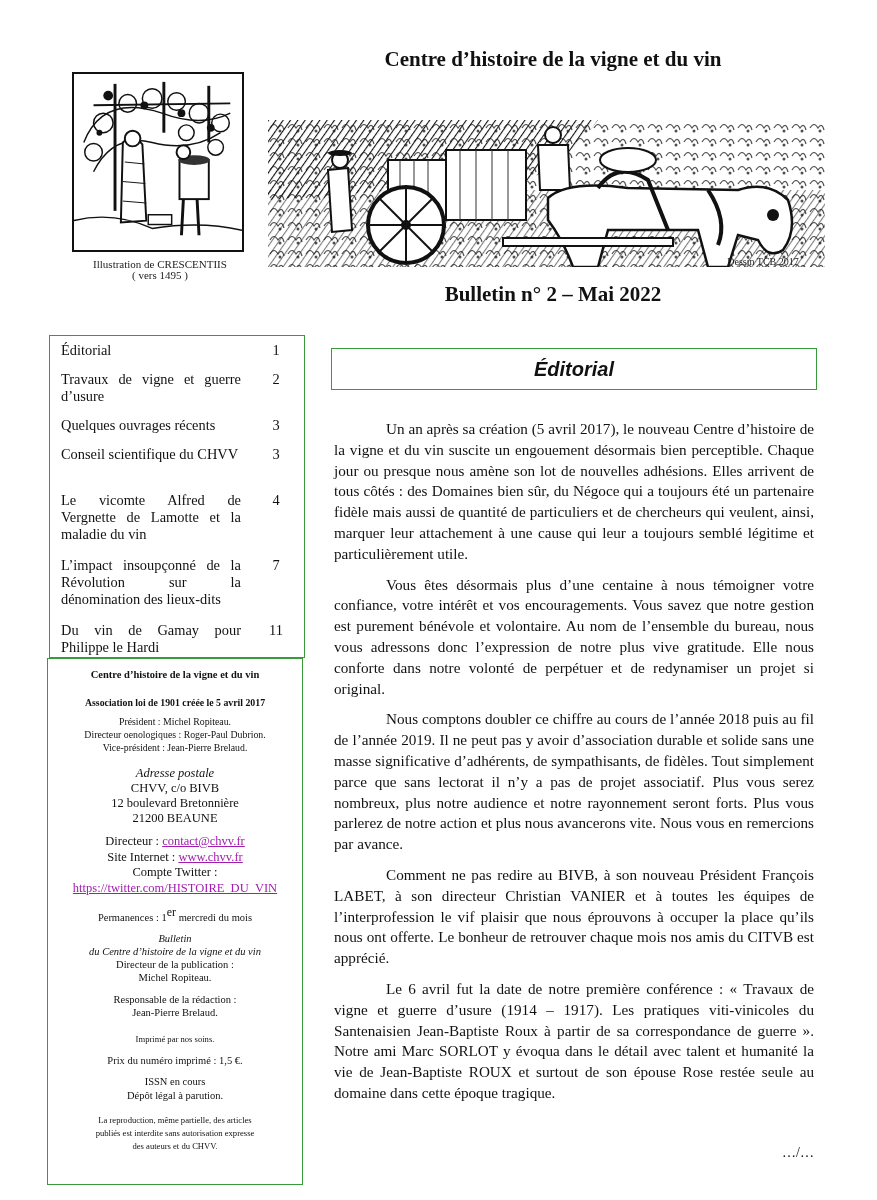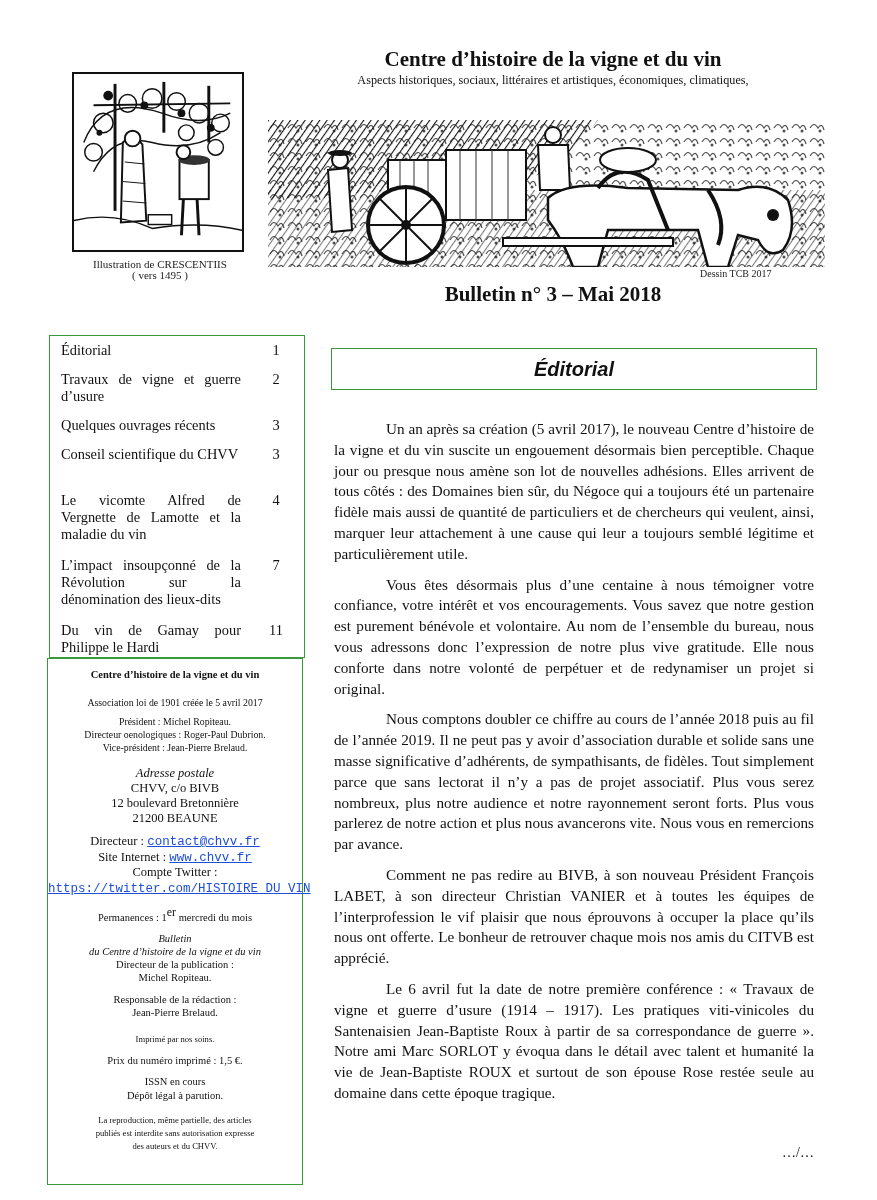--- a/index.html
+++ b/index.html
@@ -11,39 +11,39 @@
   #illus-left { left:72px; top:72px; width:172px; height:180px; border:2px solid #111; box-sizing:border-box; background:#fff; overflow:hidden; }
   #illus-left svg { width:100%; height:100%; display:block; }
   #illus-left-caption { left:60px; top:259px; width:200px; text-align:center; font-size:11px; line-height:11px; color:#222; }
 
   
   #header-title { left:268px; top:47px; width:570px; text-align:center; font-weight:bold; font-size:21px; line-height:24px; }
   #header-subtitle { left:268px; top:73px; width:570px; text-align:center; font-size:12.2px; line-height:15px; }
 
   #illus-main { left:268px; top:120px; width:557px; height:147px; overflow:hidden; background:#fff; }
   #illus-main svg { width:100%; height:100%; display:block; }
-  #illus-main-credit { left:700px; top:268px; width:126px; text-align:left; font-size:10px; line-height:11px; color:#222; }
+  #illus-main-credit { left:700px; top:256px; width:126px; text-align:center; font-size:10px; line-height:11px; color:#222; }
 
   #bulletin-title { left:268px; top:282px; width:570px; text-align:center; font-weight:bold; font-size:21px; line-height:24px; }
 
   
   #toc-box { left:49px; top:335px; width:256px; height:323px; border:1px solid #3a9a3a; box-sizing:border-box; }
   .toc-item { position:absolute; left:11px; width:232px; font-size:14.4px; line-height:17px; }
   .toc-title { position:absolute; left:0; width:180px; text-align:justify; text-align-last:left; }
   .toc-page { position:absolute; left:200px; width:30px; text-align:center; }
 
   
   #info-box { left:47px; top:658px; width:256px; height:527px; border:1px solid #3a9a3a; box-sizing:border-box; background:#fff; text-align:center; }
   .ib { position:absolute; left:0; width:254px; text-align:center; }
   .f-tiny { font-size:9.8px; line-height:13px; }
   .f-small { font-size:10.5px; line-height:13px; }
   .f-med { font-size:12.5px; line-height:16px; }
   .bold { font-weight:bold; }
   .ital { font-style:italic; }
-  .link { color:#1d4ed8; text-decoration:underline;font-family:Liberation Mono, monospace; }
+  .link { color:#a21caf; text-decoration:underline; }
 
   
   #editorial-box { left:331px; top:348px; width:486px; height:42px; border:1px solid #3a9a3a; box-sizing:border-box; display:flex; align-items:center; justify-content:center; }
   #editorial-heading { font-family:"Liberation Sans", "DejaVu Sans", sans-serif; font-weight:bold; font-style:italic; font-size:20px; }
 
   
   #body-text { left:334px; top:419px; width:480px; font-size:15.2px; line-height:20.8px; }
   .para { text-align:justify; text-indent:52px; margin:0 0 10px 0; hyphens:none; }
   #continuation { left:760px; top:1145px; width:54px; text-align:right; font-size:14px; }
 </style>
@@ -93,21 +93,20 @@
     <path d="M0 150 Q40 140 80 158 Q130 150 172 160" fill="none" stroke="#111" stroke-width="1.5"></path>
   </svg>
 </div>
 <div id="illus-left-caption" class="abs">
   <div>Illustration de CRESCENTIIS</div>
   <div>( vers 1495 )</div>
 </div>
 
 <div id="header-title" class="abs">Centre d’histoire de la vigne et du vin</div>
 <div id="header-subtitle" class="abs">
-  <div>Aspects historiques, sociaux, littéraires et artistiques, économiques, climatiques,</div>
 </div>
 
 <div id="illus-main" class="abs">
   <svg viewBox="0 0 557 147" preserveAspectRatio="none">
     <defs>
       <pattern id="hatch" width="6" height="6" patternUnits="userSpaceOnUse" patternTransform="rotate(35)">
         <line x1="0" y1="0" x2="0" y2="6" stroke="#111" stroke-width="2.2"></line>
       </pattern>
       <pattern id="leaves" width="18" height="14" patternUnits="userSpaceOnUse">
         <path d="M2 8 q4 -7 8 0 q4 -6 6 2" fill="none" stroke="#222" stroke-width="1.2"></path>
@@ -153,21 +152,21 @@
     <path d="M330 68 Q350 40 380 60 L400 110" fill="none" stroke="#111" stroke-width="4"></path>
     <ellipse cx="360" cy="40" rx="28" ry="12" fill="#fff" stroke="#111" stroke-width="2"></ellipse>
     <path d="M440 70 Q460 100 450 125" fill="none" stroke="#111" stroke-width="4"></path>
     <circle cx="505" cy="95" r="6" fill="#111"></circle>
 
     <rect x="235" y="118" width="170" height="8" fill="#fff" stroke="#111" stroke-width="2"></rect>
   </svg>
 </div>
 <div id="illus-main-credit" class="abs">Dessin TCB 2017</div>
 
-<div id="bulletin-title" class="abs">Bulletin n° 3 – Mai 2018</div>
+<div id="bulletin-title" class="abs">Bulletin n° 2 – Mai 2022</div>
 
 <div id="toc-box" class="abs">
   <div class="toc-item" style="top:6px;">
     <span class="toc-title">Éditorial</span>
     <span class="toc-page">1</span>
   </div>
   <div class="toc-item" style="top:35px;">
     <span class="toc-title">Travaux de vigne et guerre d’usure</span>
     <span class="toc-page">2</span>
   </div>
@@ -188,21 +187,21 @@
     <span class="toc-page">7</span>
   </div>
   <div class="toc-item" style="top:286px;">
     <span class="toc-title">Du vin de Gamay pour Philippe le Hardi</span>
     <span class="toc-page">11</span>
   </div>
 </div>
 
 <div id="info-box" class="abs">
   <div class="ib f-small bold" style="top:9px;">Centre d’histoire de la vigne et du vin</div>
-  <div class="ib f-tiny" style="top:37px;">Association loi de 1901 créée le 5 avril 2017</div>
+  <div class="ib f-tiny" style="top:37px;font-weight:bold;">Association loi de 1901 créée le 5 avril 2017</div>
   <div class="ib f-tiny" style="top:56px;">Président : Michel Ropiteau.</div>
   <div class="ib f-tiny" style="top:69px;">Directeur oenologiques : Roger-Paul Dubrion.</div>
   <div class="ib f-tiny" style="top:82px;">Vice-président : Jean-Pierre Brelaud.</div>
 
   <div class="ib f-med ital" style="top:106px;">Adresse postale</div>
   <div class="ib f-med" style="top:121px;">CHVV, c/o BIVB</div>
   <div class="ib f-med" style="top:136px;">12 boulevard Bretonnière</div>
   <div class="ib f-med" style="top:151px;">21200 BEAUNE</div>
 
   <div class="ib f-med" style="top:174px;">

